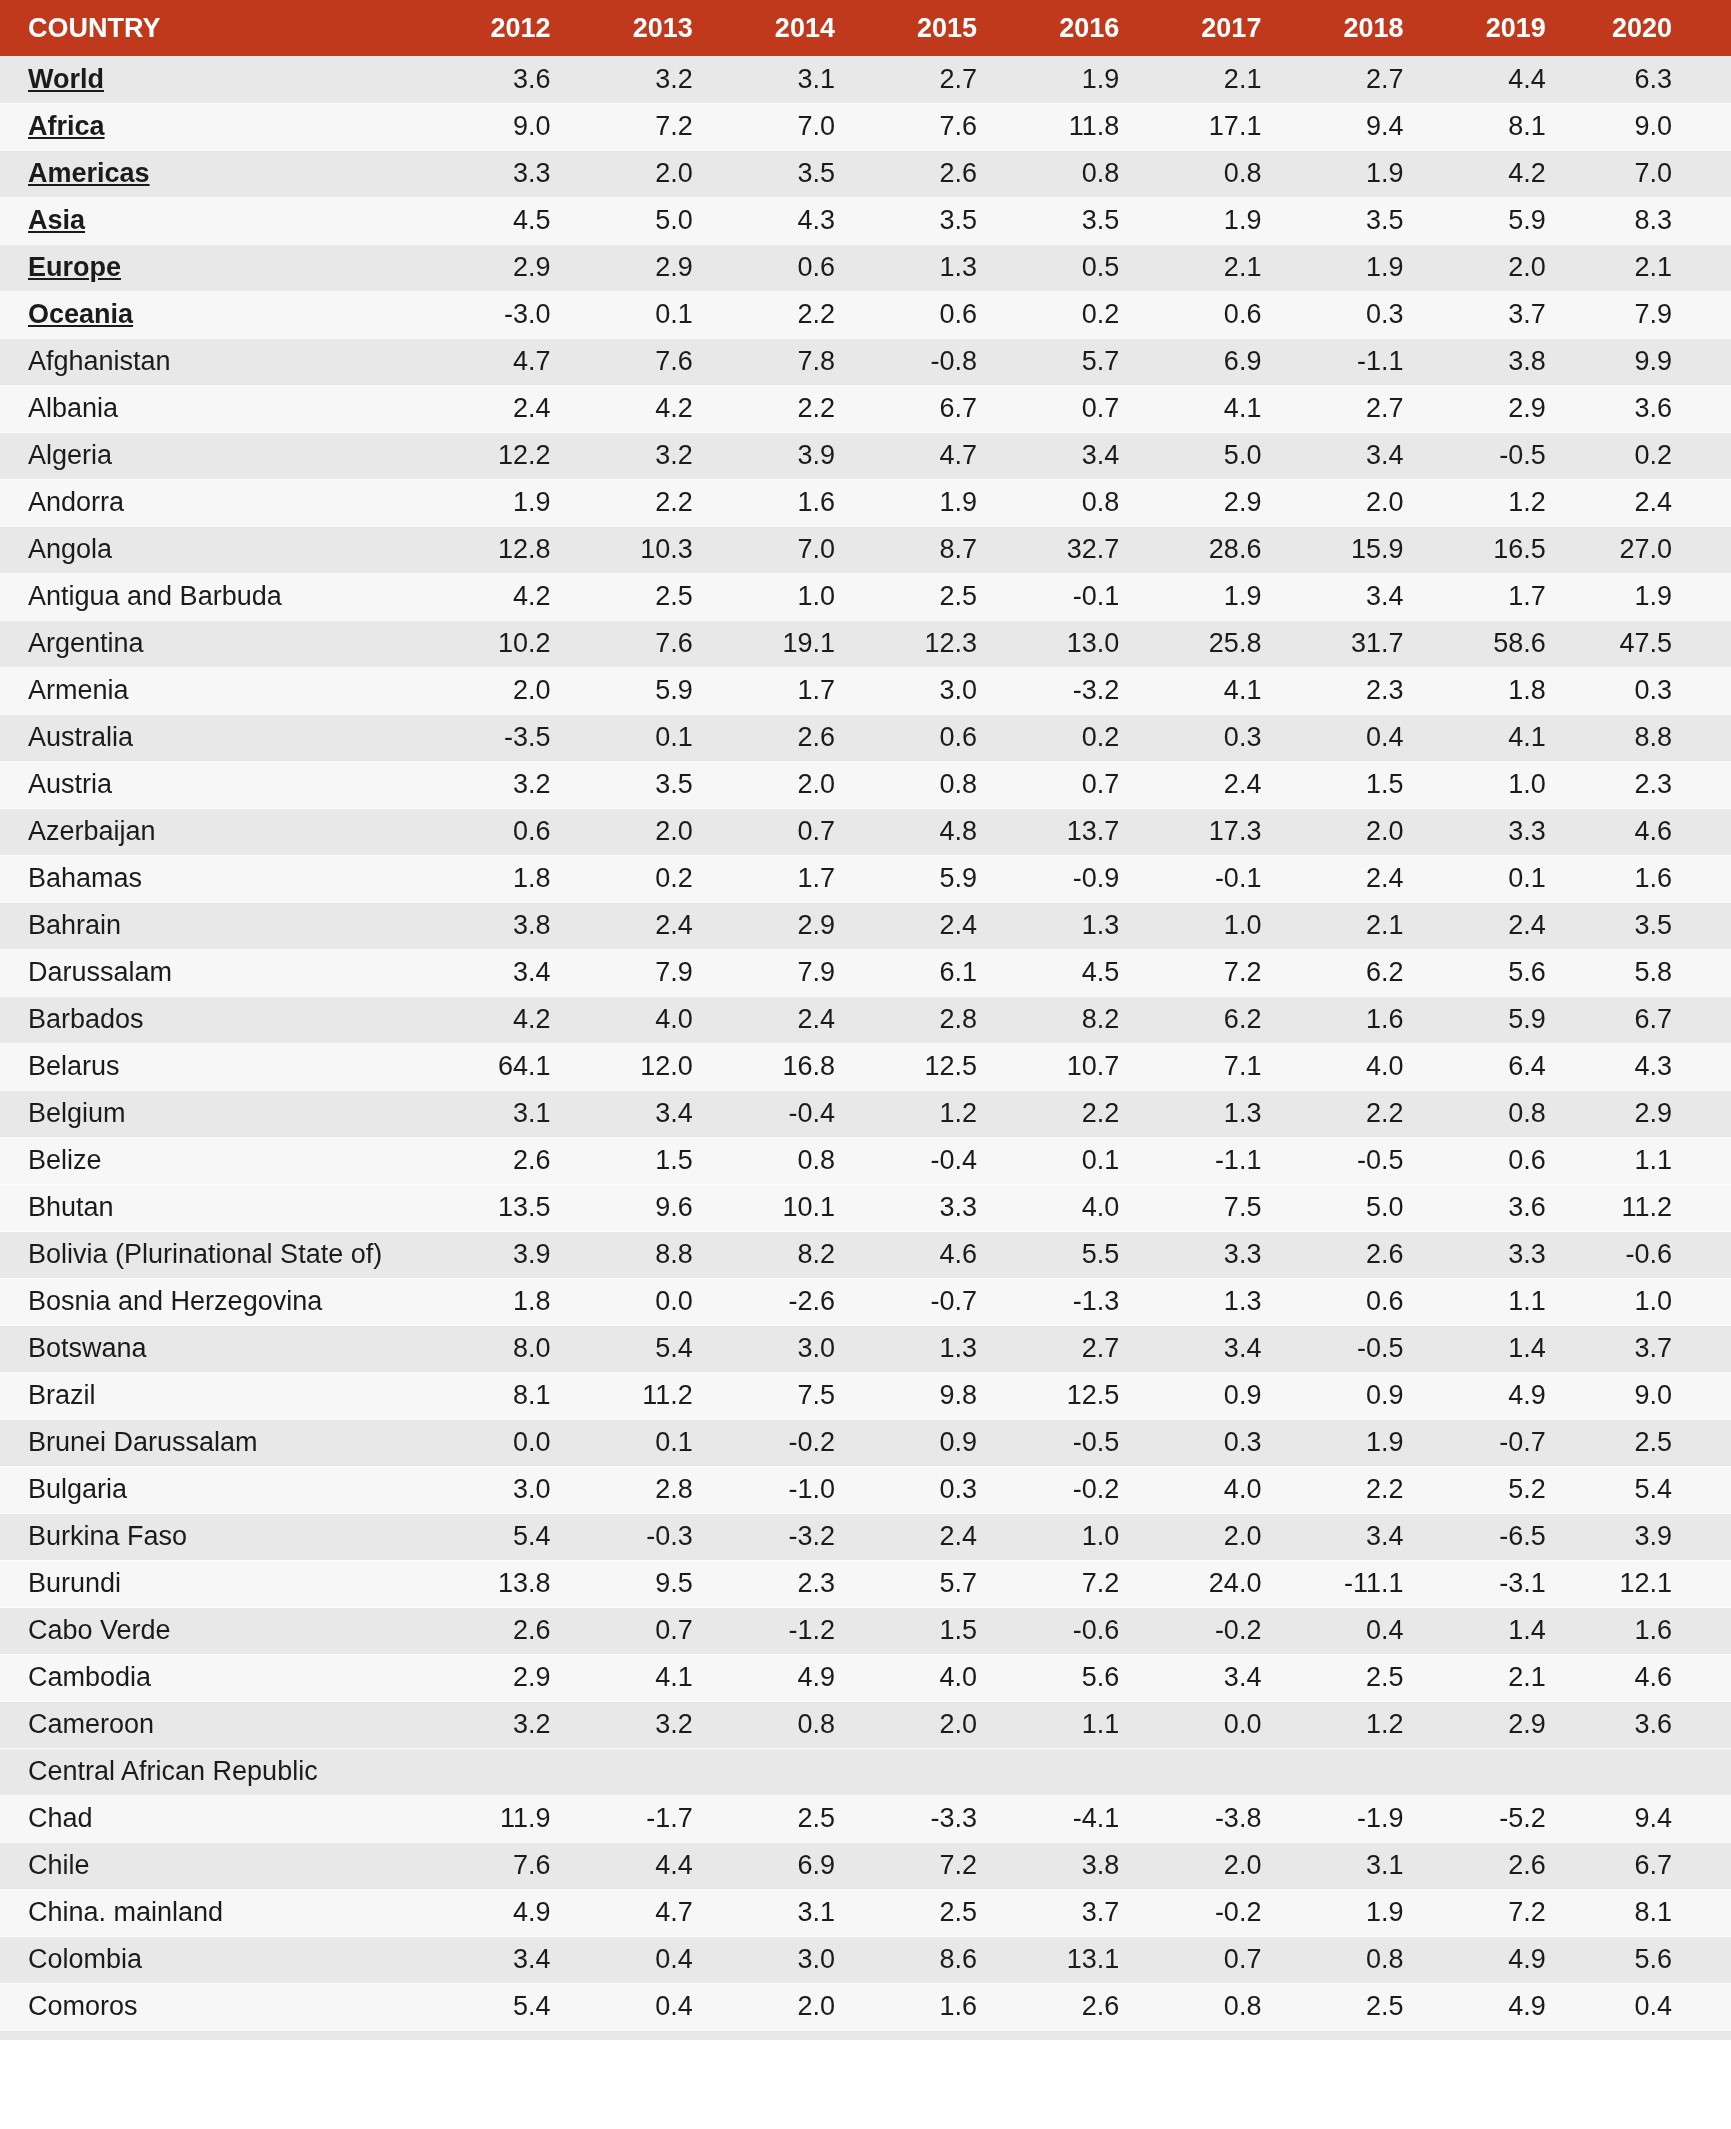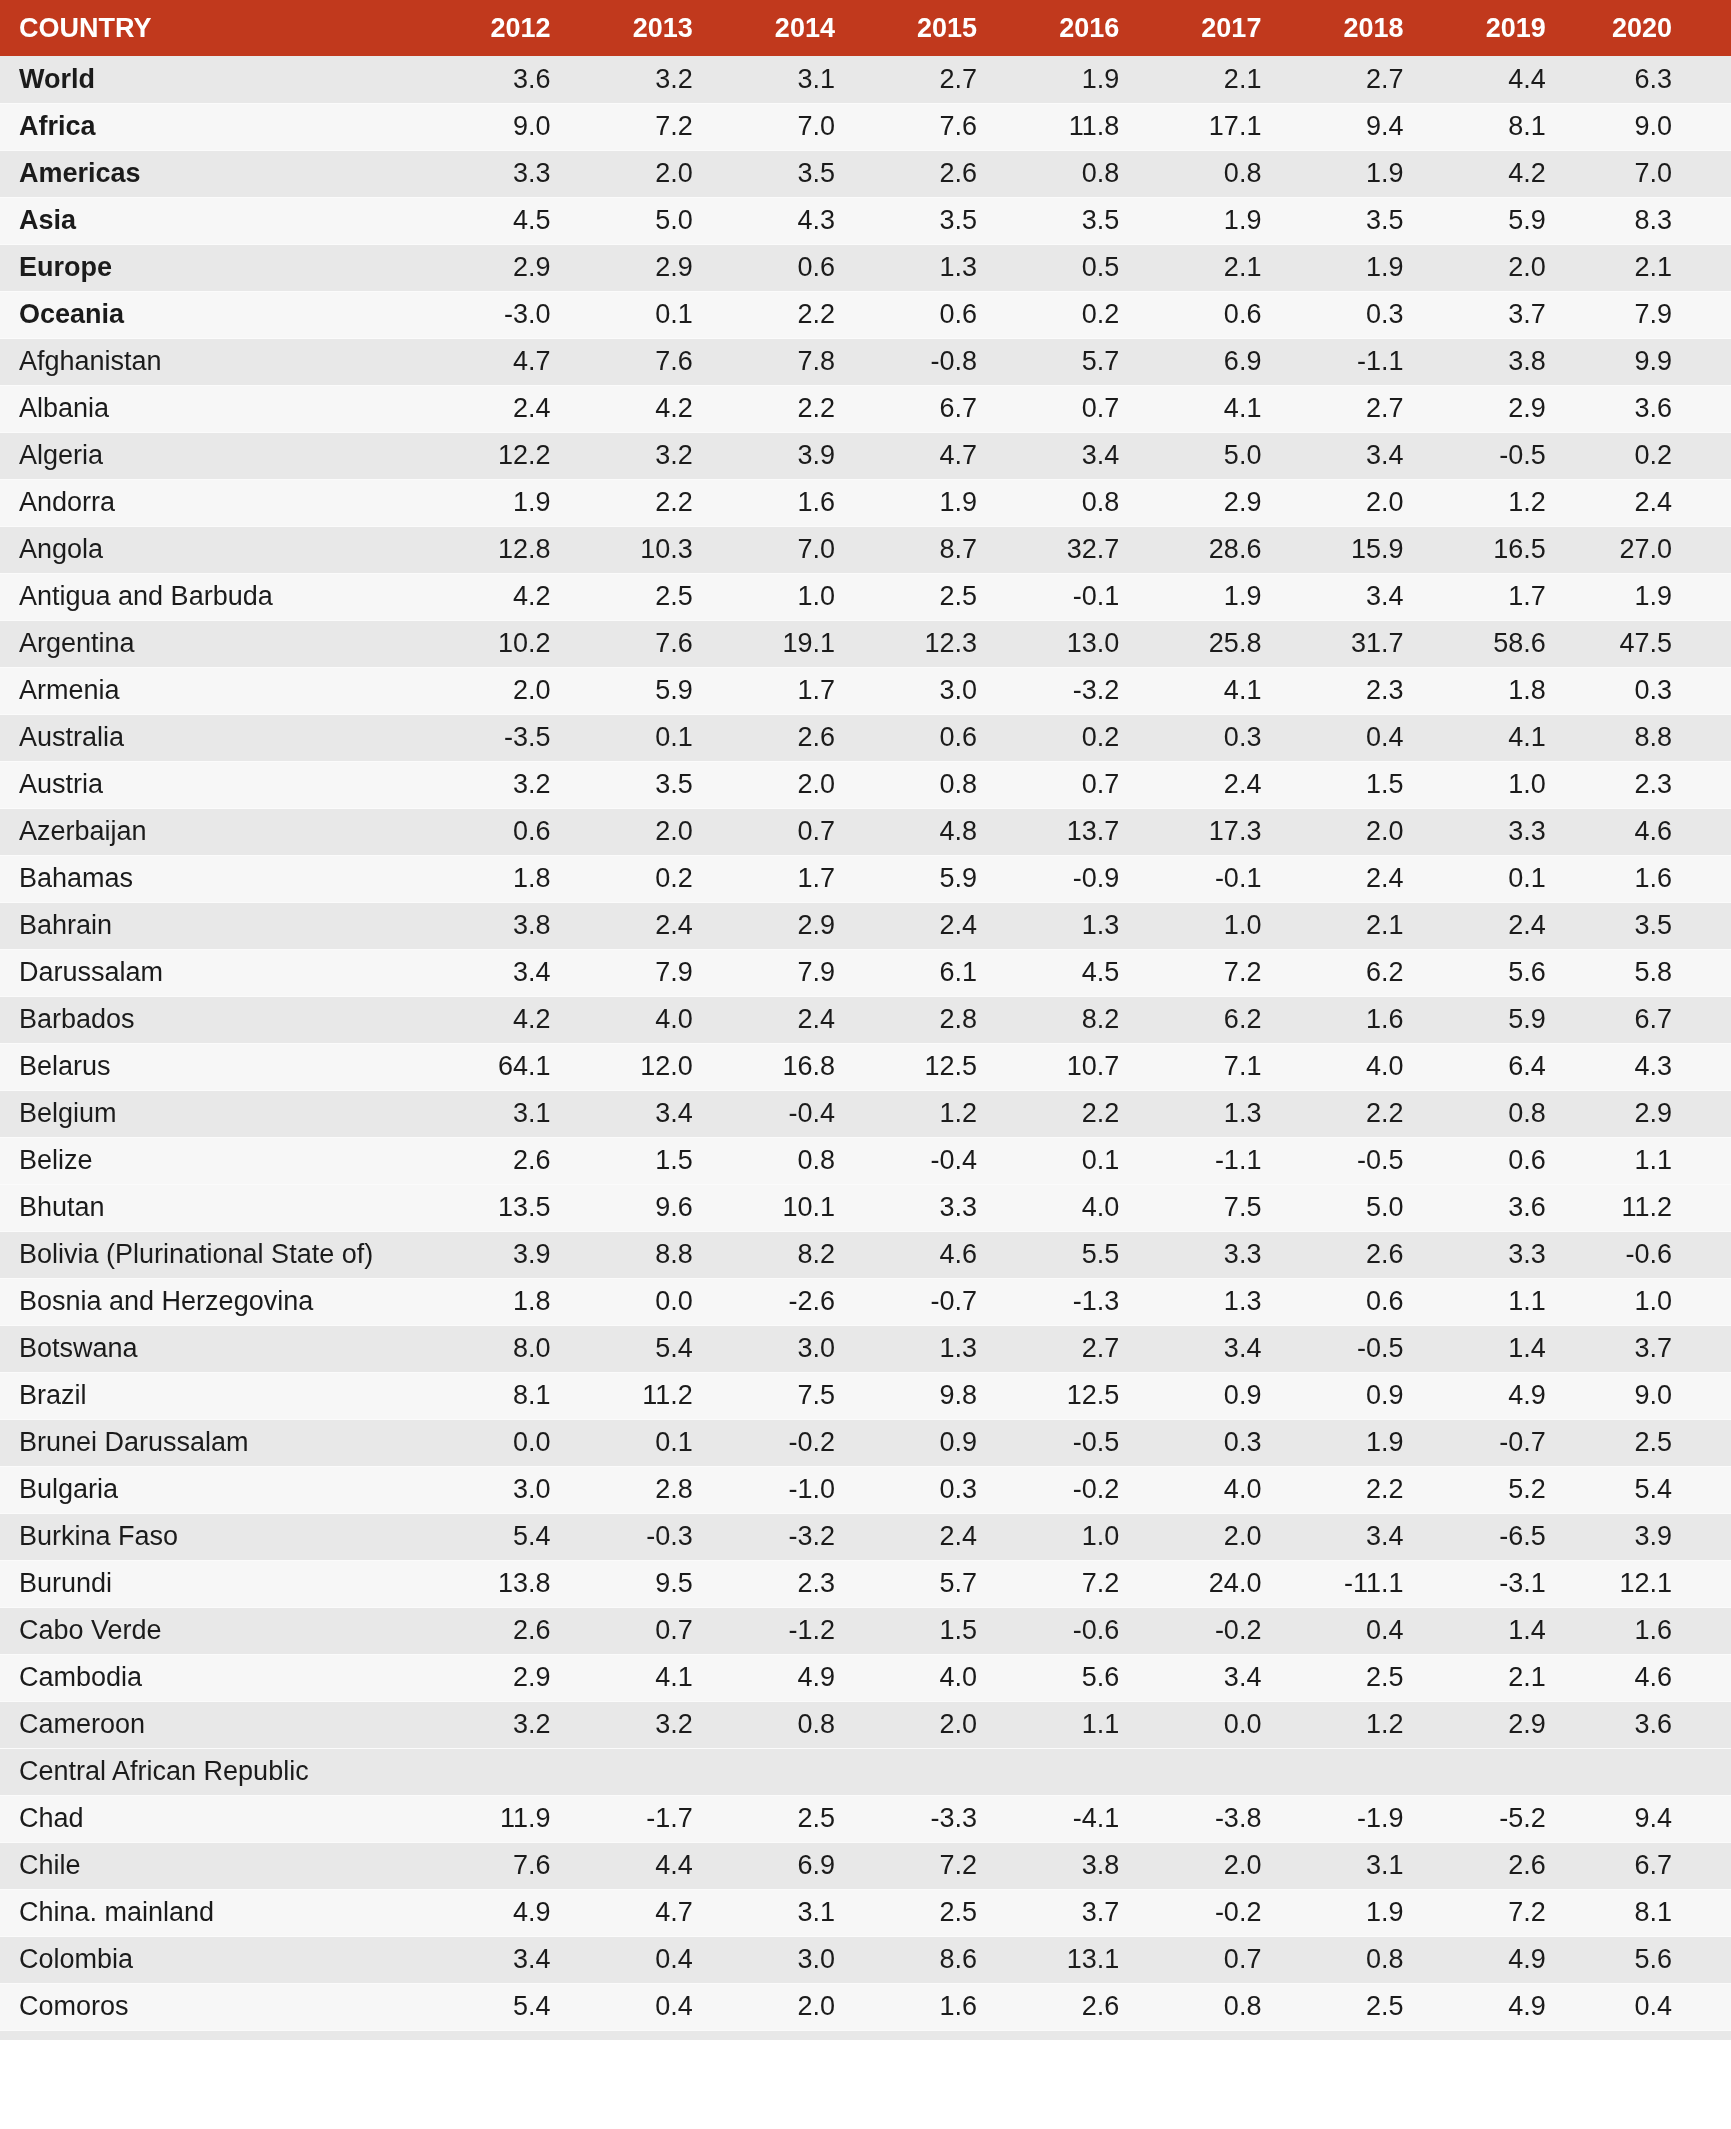--- a/index.html
+++ b/index.html
@@ -33,22 +33,22 @@
   }
   tbody td{
     height:47px;
     font-size:27px;
     font-weight:400;
     vertical-align:middle;
     border-bottom:1.6px solid var(--separator);
   }
   tr.odd td{background:var(--row-odd);}
   tr.even td{background:var(--row-even);}
-  tr.bold td.country{font-weight:700;}
-  .country{text-align:left;padding-left:19px;}
+  tr.bold td.country{font-weight:700;text-decoration:underline;}
+  .country{text-align:left;padding-left:28px;}
   .num{text-align:right;padding-right:0;}
   th.num:last-child, td.num:last-child{padding-right:60px;}
   tr.stub td{
     height:10.3px;
     background:var(--row-odd);
     border-bottom:none;
   }
 </style>
 </head>
 <body>

